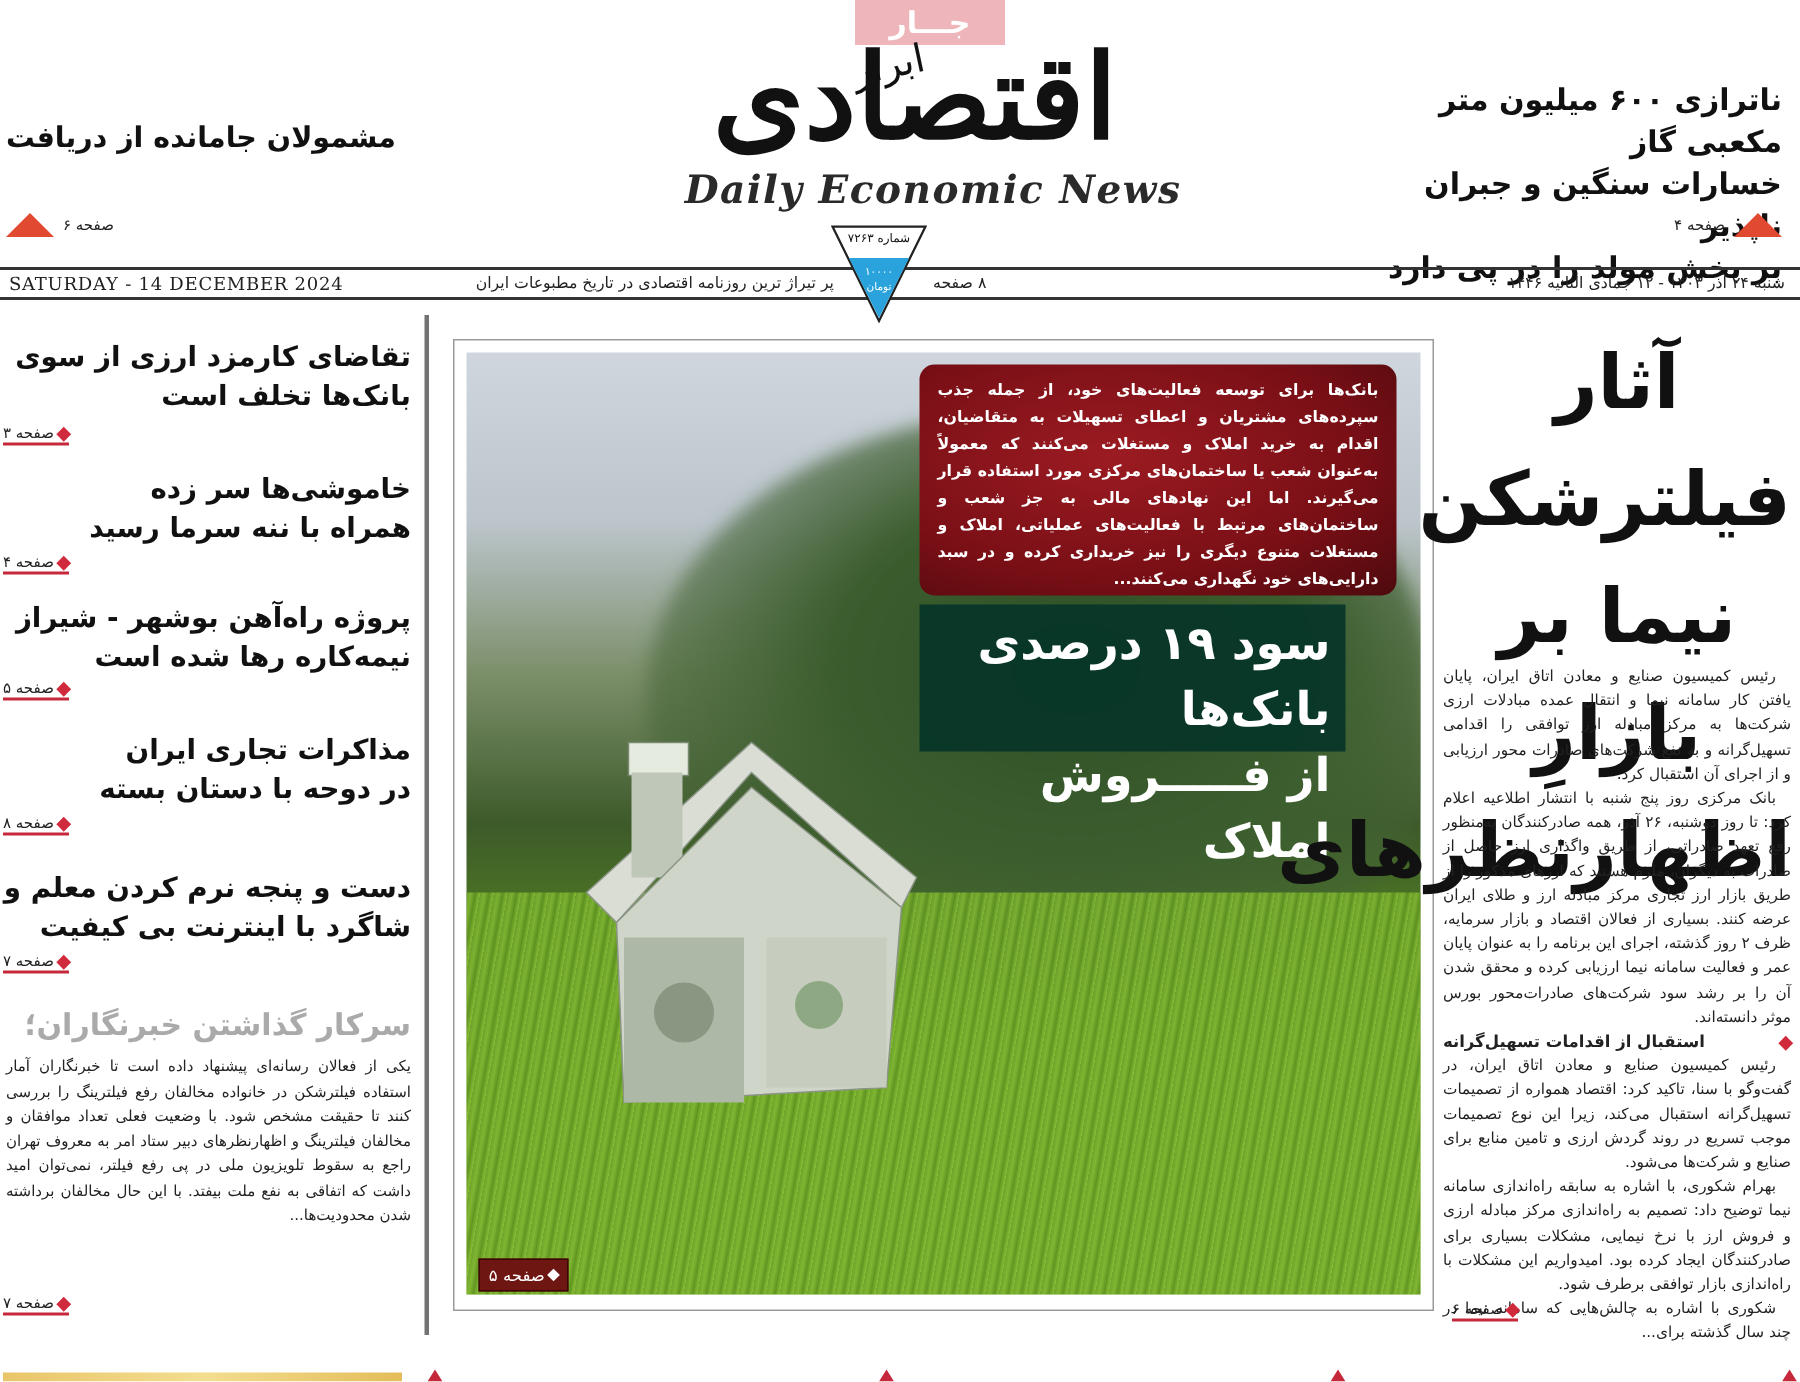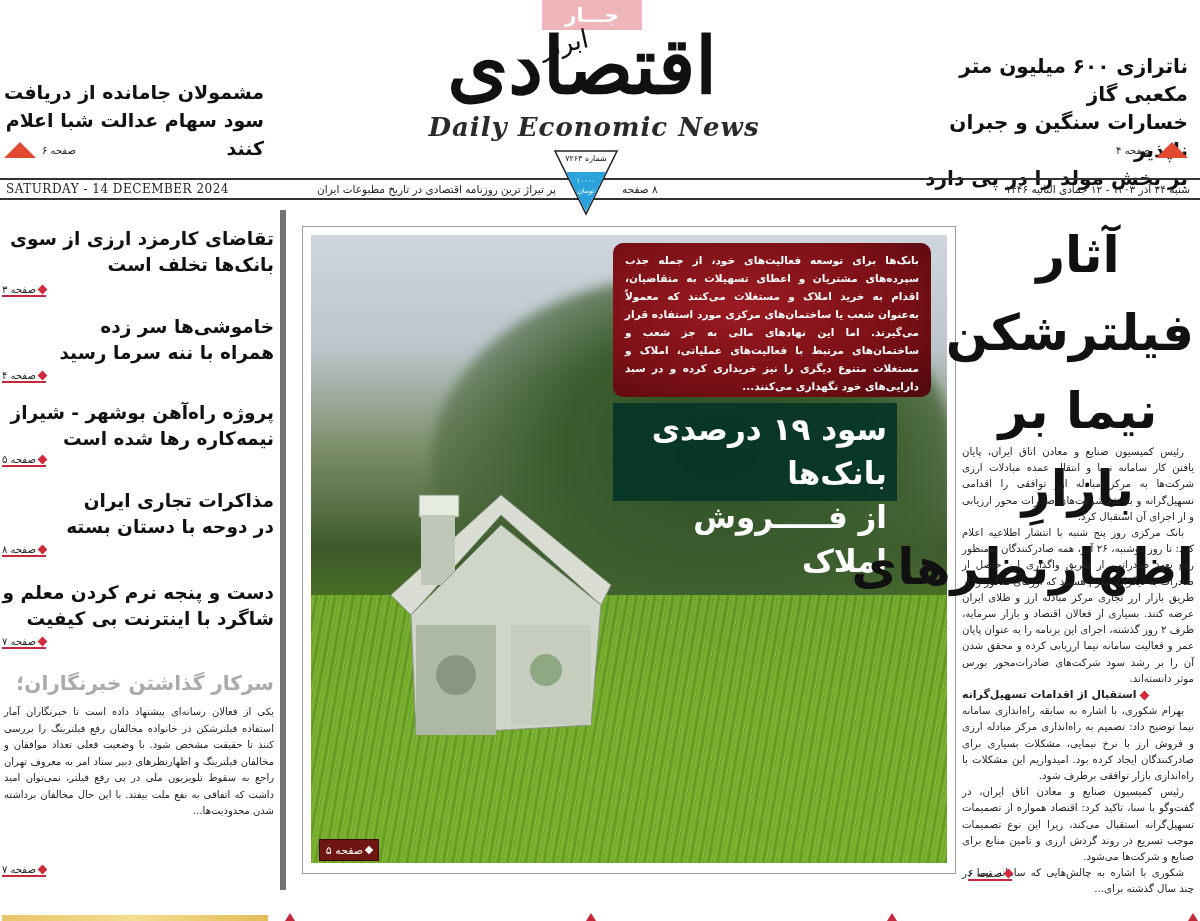--- a/index.html
+++ b/index.html
@@ -2,21 +2,21 @@
 <html><head>
   <meta charset="utf-8">
   <style>
     * { box-sizing: border-box; margin: 0; padding: 0; }
     html, body { width: 1200px; height: 921px; background: #ffffff; overflow: hidden; }
     body { position: relative; font-family: "DejaVu Sans", sans-serif; color: #111; }
     .rtl { direction: rtl; text-align: right; }
 
     
     .masthead { position: absolute; left: 0; top: 0; width: 1200px; height: 178px; }
-    .logo-wrap { position: absolute; left: 402px; top: 0; width: 380px; height: 192px; }
+    .logo-wrap { position: absolute; left: 430px; top: 0; width: 380px; height: 192px; }
     .logo-fa {
       position: absolute; left: 0; top: 18px; width: 360px; text-align: center;
       font-family: "DejaVu Serif", serif; font-weight: bold; font-size: 78px; line-height: 96px;
       color: #111; direction: rtl; letter-spacing: 2px;
     }
     .logo-sub {
       position: absolute; left: 138px; top: 28px; font-family: "DejaVu Serif", serif;
       font-size: 26px; color: #111; direction: rtl; transform: rotate(-12deg);
     }
     .logo-tag {
@@ -40,21 +40,21 @@
     .tri-big { width: 0; height: 0; border-left: 16px solid transparent; border-right: 16px solid transparent; border-bottom: 16px solid #e14a30; }
 
     
     .datebar { position: absolute; left: 0; top: 178px; width: 1200px; height: 22px; border-top: 2px solid #333; border-bottom: 2px solid #333; }
     .datebar .en-date { position: absolute; left: 6px; top: 2px; font-family: "DejaVu Serif", serif; font-size: 12px; letter-spacing: 0.5px; color: #222; }
     .datebar .slogan { position: absolute; left: 316px; top: 3px; width: 240px; font-size: 10.5px; color: #222; direction: rtl; text-align: right; }
     .datebar .pages { position: absolute; left: 622px; top: 3px; font-size: 10.5px; color: #222; direction: rtl; }
     .datebar .fa-date { position: absolute; right: 10px; top: 3px; font-size: 10.5px; color: #222; direction: rtl; }
 
     
-    .left-col { position: absolute; left: 0; top: 210px; width: 286px; height: 680px; border-right: 6px solid #737373; }
+    .left-col { position: absolute; left: 0; top: 210px; width: 286px; height: 680px; border-right: 3px solid #737373; }
     .story { position: absolute; left: 0; width: 278px; }
     .story h3 { font-size: 18.5px; line-height: 26px; font-weight: bold; color: #111; padding-right: 4px; }
     .pref { position: absolute; left: 2px; display: flex; align-items: center; gap: 3px; font-size: 10px; color: #222;
             border-bottom: 2px solid #c5283a; padding-bottom: 0; direction: rtl; }
     .diamond { width: 7px; height: 7px; background: #d02b3c; transform: rotate(45deg); display: inline-block; }
     .kicker { font-size: 20px; font-weight: bold; color: #aaa; line-height: 22px; padding-right: 4px; }
     .body-text { font-size: 10px; line-height: 16.5px; color: #222; text-align: justify; direction: rtl; padding: 0 4px; }
 
     
     .photo-frame { position: absolute; left: 302px; top: 226px; width: 654px; height: 648px; border: 1px solid #9a9a9a; background: #fff; }
@@ -78,21 +78,21 @@
     }
     .photo-pref { position: absolute; left: 8px; top: 604px; width: 60px; height: 22px; background: #6e1612; border: 1px solid #3a0806;
       color: #fff; font-size: 11px; display: flex; align-items: center; justify-content: center; gap: 3px; direction: rtl; }
     .photo-pref .diamond { background: #fff; width: 6px; height: 6px; }
 
     
     .right-col { position: absolute; left: 962px; top: 210px; width: 232px; height: 680px; }
     .lead-title { position: absolute; right: 0; top: 6px; width: 232px; font-weight: bold; font-size: 50px; line-height: 78px; text-align: center; color: #111; direction: rtl; letter-spacing: 1px; }
     .lead-body { position: absolute; right: 0; top: 234px; width: 232px; font-size: 10.2px; line-height: 16.2px; color: #222; text-align: justify; direction: rtl; }
     .lead-body p { text-indent: 10px; }
-    .lead-sub { display: flex; align-items: center; justify-content: flex-end; gap: 4px; font-weight: bold; font-size: 11px; direction: rtl; }
+    .lead-sub { display: flex; align-items: center; justify-content: space-between; gap: 4px; font-weight: bold; font-size: 11px; direction: rtl; }
 
     
     .bottom-strip { position: absolute; left: 0; top: 912px; width: 1200px; height: 9px; }
     .bottom-strip .gold { position: absolute; left: 2px; top: 3px; width: 266px; height: 6px; background: linear-gradient(90deg,#e9c56a,#f3dd8f,#e4bd5a); }
     .tri-sm { position: absolute; top: 1px; width: 0; height: 0; border-left: 5px solid transparent; border-right: 5px solid transparent; border-bottom: 8px solid #c5283a; }
   </style>
 </head>
 <body>
 
 <div class="masthead">
@@ -117,21 +117,20 @@
     <div>خسارات سنگین و جبران ناپذیر</div>
     <div>بر بخش مولد را در پی دارد</div>
   </div>
   <div class="page-ref-tri" style="right:12px; top:142px; direction:rtl;">
     <span class="tri-big"></span>
     <span>صفحه ۴</span>
   </div>
 
   <div class="teaser teaser-left rtl">
     <div>مشمولان جامانده از دریافت</div>
-    <div>سود سهام عدالت شبا اعلام کنند</div>
   </div>
   <div class="page-ref-tri" style="left:4px; top:142px; direction:ltr;">
     <span class="tri-big"></span>
     <span>صفحه ۶</span>
   </div>
 </div>
 
 <div class="datebar">
   <div class="en-date">SATURDAY - 14 DECEMBER 2024</div>
   <div class="slogan">پر تیراژ ترین روزنامه اقتصادی در تاریخ مطبوعات ایران</div>
@@ -222,22 +221,22 @@
     <div>نیما بر بازارِ</div>
     <div>اظهارنظرهای</div>
   </div>
   <div class="lead-body">
     <p>رئیس کمیسیون صنایع و معادن اتاق ایران، پایان یافتن کار سامانه نیما و انتقال عمده مبادلات ارزی شرکت‌ها به مرکز مبادله ارز توافقی را اقدامی تسهیل‌گرانه و به نفع شرکت‌های صادرات محور ارزیابی و از اجرای آن استقبال کرد.</p>
     <p>بانک مرکزی روز پنج شنبه با انتشار اطلاعیه اعلام کرد: تا روز دوشنبه، ۲۶ آذر، همه صادرکنندگان به‌منظور رفع تعهد صادراتی، از طریق واگذاری ارز حاصل از صادرات به دیگران، ملزم هستند که ارزهای مذکور را از طریق بازار ارز تجاری مرکز مبادله ارز و طلای ایران عرضه کنند. بسیاری از فعالان اقتصاد و بازار سرمایه، ظرف ۲ روز گذشته، اجرای این برنامه را به عنوان پایان عمر و فعالیت سامانه نیما ارزیابی کرده و محقق شدن آن را بر رشد سود شرکت‌های صادرات‌محور بورس موثر دانسته‌اند.</p>
     <div class="lead-sub">
       <span class="diamond"></span>
       <span>استقبال از اقدامات تسهیل‌گرانه</span>
     </div>
+    <p>رئیس کمیسیون صنایع و معادن اتاق ایران، در گفت‌وگو با سنا، تاکید کرد: اقتصاد همواره از تصمیمات تسهیل‌گرانه استقبال می‌کند، زیرا این نوع تصمیمات موجب تسریع در روند گردش ارزی و تامین منابع برای صنایع و شرکت‌ها می‌شود.</p>
     <p>بهرام شکوری، با اشاره به سابقه راه‌اندازی سامانه نیما توضیح داد: تصمیم به راه‌اندازی مرکز مبادله ارزی و فروش ارز با نرخ نیمایی، مشکلات بسیاری برای صادرکنندگان ایجاد کرده بود. امیدواریم این مشکلات با راه‌اندازی بازار توافقی برطرف شود.</p>
-    <p>رئیس کمیسیون صنایع و معادن اتاق ایران، در گفت‌وگو با سنا، تاکید کرد: اقتصاد همواره از تصمیمات تسهیل‌گرانه استقبال می‌کند، زیرا این نوع تصمیمات موجب تسریع در روند گردش ارزی و تامین منابع برای صنایع و شرکت‌ها می‌شود.</p>
     <p>شکوری با اشاره به چالش‌هایی که سامانه نیما در چند سال گذشته برای...</p>
   </div>
   <div class="pref" style="left:6px; top:658px;">
     <span class="diamond"></span>
     <span>صفحه ۶</span>
   </div>
 </div>
 
 <div class="bottom-strip">
   <div class="gold"></div>

